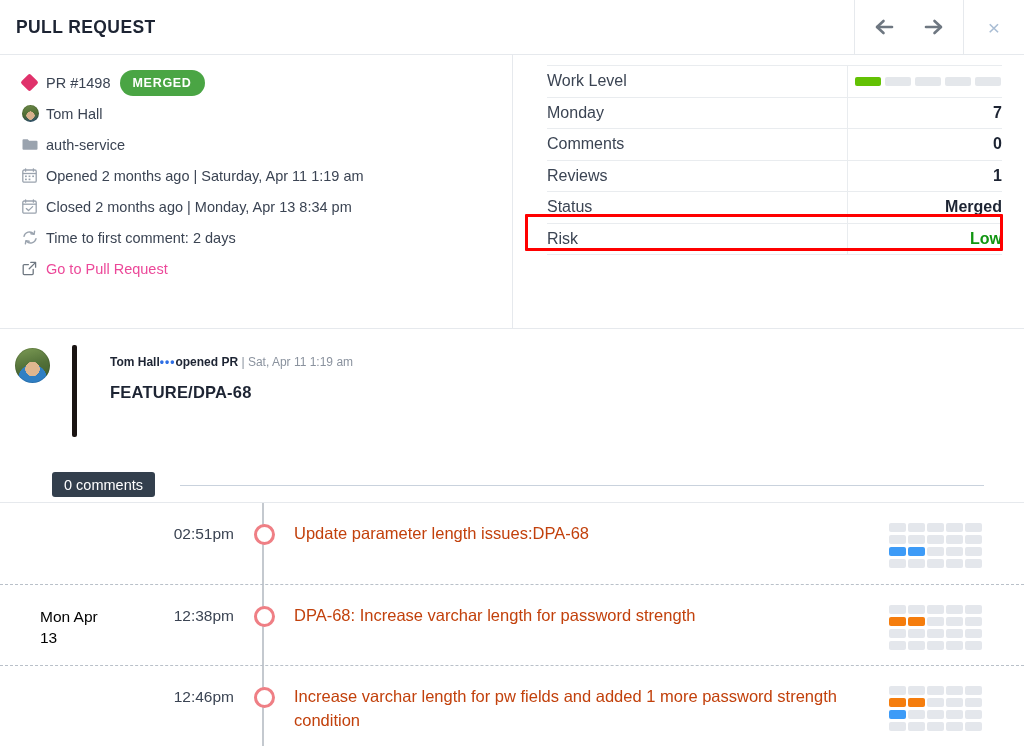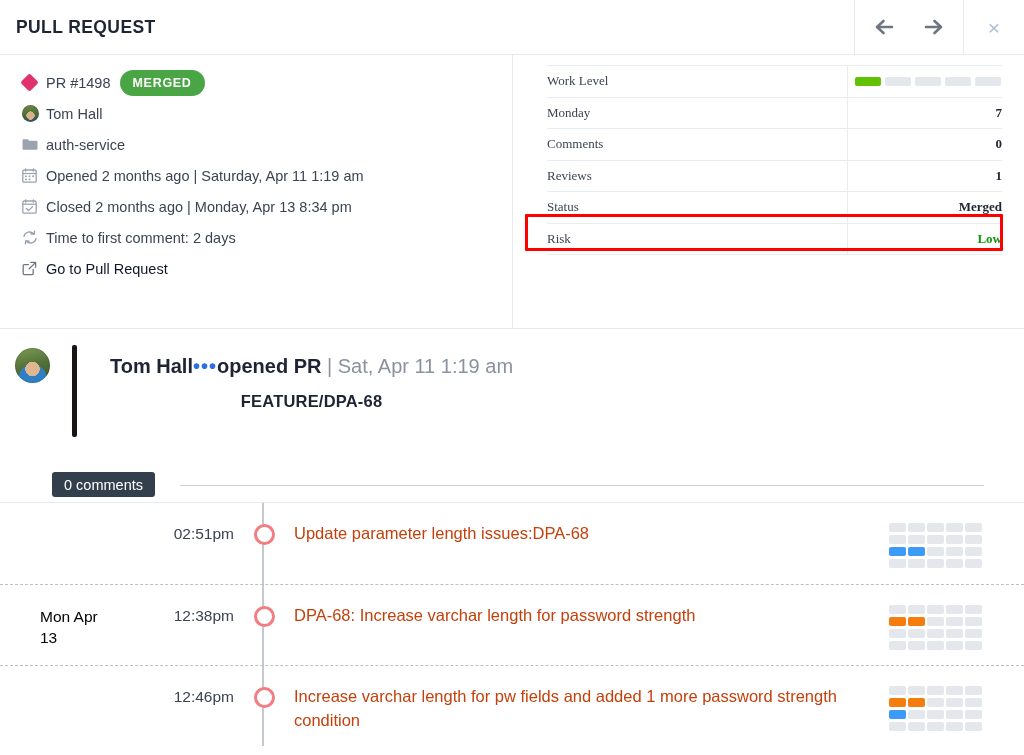--- a/index.html
+++ b/index.html
@@ -123,36 +123,35 @@
     padding: 0 13px;
     margin-left: 9px;
     border-radius: 13px;
     background: #4aa544;
     color: #fff;
     font-size: 12.5px;
     font-weight: bold;
     letter-spacing: 0.7px;
   }
   .link-blue {
-    color: #0f172a;
+    color: #ec4899;
     text-decoration: none;
     cursor: pointer;
   }
 
   
   .stats-panel {
     flex: 1;
     padding: 10px 22px 0 34px;
     position: relative;
   }
   .stats-table {
     width: 100%;
     border-collapse: collapse;
-    font-size: 13px;
-    font-family: Liberation Serif, serif;
+    font-size: 16px;
   }
   .stats-table tr { height: 31.5px; }
   .stats-table td {
     border-bottom: 1px solid #e9ecef;
     padding: 0;
   }
   .stats-table tr:first-child td { border-top: 1px solid #e9ecef; }
   .st-label {
     color: #3b4453;
     padding-left: 11px;
@@ -213,34 +212,33 @@
   .activity-bar {
     width: 5px;
     height: 92px;
     background: #1a1413;
     border-radius: 2px;
     margin-left: 22px;
     flex-shrink: 0;
   }
   .activity-text { margin-left: 33px; }
   .activity-line1 {
-    font-size: 20px;
+    font-size: 12px;
     color: #1d2433;
     margin-top: 10px;
   }
   .activity-line1 b { font-weight: bold; }
   .dots-blue { color: #2f6fe4; font-weight: bold; letter-spacing: 1px; }
   .meta-gray { color: #8a929e; font-weight: normal; }
   .activity-line2 {
     font-size: 16.5px;
     font-weight: bold;
     color: #1d2433;
     margin-top: 14px;
     letter-spacing: 0.2px;
-    text-align: center;
   }
 
   
   .comments-bar {
     position: relative;
     height: 30px;
     margin: 11px 40px 0 0;
   }
   .comments-badge {
     position: absolute;

